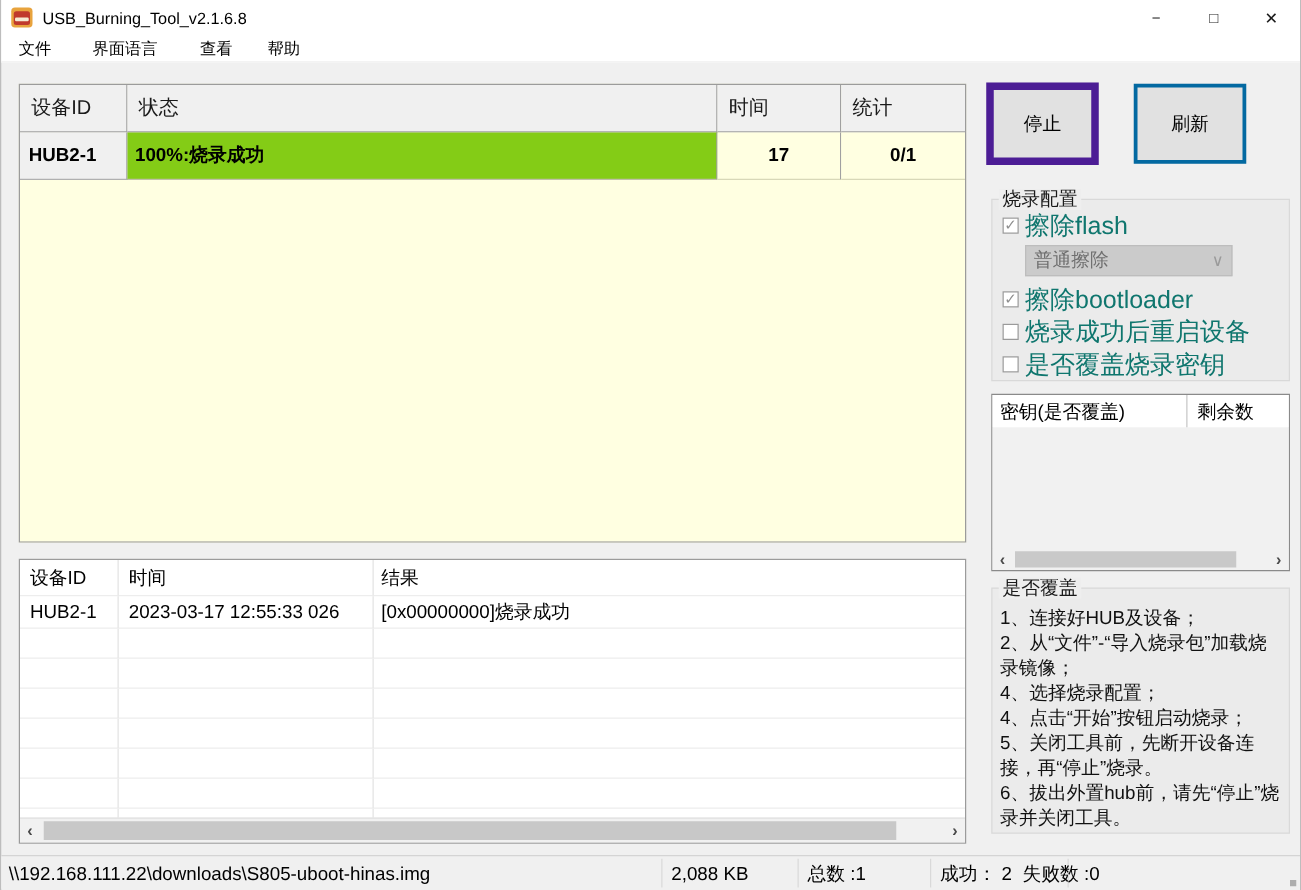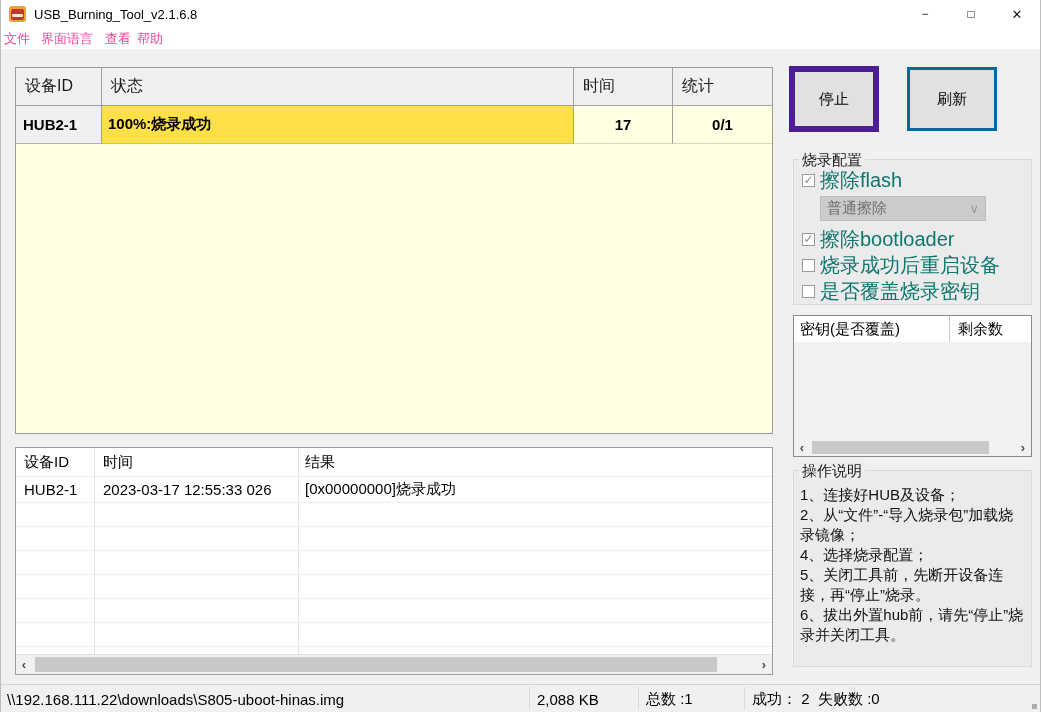--- a/index.html
+++ b/index.html
@@ -12,31 +12,31 @@
   .app-icon { width:17px; height:16px; margin:0 8px 0 8px; background:#e8a33d; border-radius:3px; position:relative; }
   .app-icon .inner { position:absolute; left:2px; right:2px; top:3px; bottom:2px; background:#c0392b; border-radius:2px; }
   .app-icon .stripe { position:absolute; left:3px; right:3px; top:8px; height:3px; background:#f5e9d0; border-radius:1px; }
   .title-text { font-size:13px; color:#000; }
   .win-controls { margin-left:auto; display:flex; height:28px; }
   .win-btn { width:46px; height:28px; display:flex; align-items:center; justify-content:center; font-size:12px; color:#1a1a1a; }
   .win-btn.close { font-size:13px; }
 
   
   .menubar { position:absolute; left:0; top:28px; right:0; height:22px; background:#ffffff; display:flex; align-items:center; border-bottom:1px solid #f0f0f0; }
-  .menu-item { font-size:13px; color:#ec4899; padding:0 3px; height:22px; display:flex; align-items:center;text-align:center; }
+  .menu-item { font-size:13px; color:#000000; padding:0 14px; height:22px; display:flex; align-items:center;text-align:center; }
   .menu-item.lang { margin-left:5px; margin-right:6px; }
 
   
   .device-table { position:absolute; left:14px; top:67px; width:758px; height:367px; background:#ffffe1; border:1px solid #9b9b9b; display:flex; flex-direction:column; }
   .dt-header { display:flex; height:38px; flex:none; }
   .dt-h-cell { background:#f0f0f0; border-right:1px solid #a0a0a0; border-bottom:1px solid #a0a0a0; font-size:16px; color:#1a1a1a; display:flex; align-items:center; padding-left:9px; }
   .dt-h-cell:last-child { border-right:none; }
   .dt-row { display:flex; height:38px; flex:none; font-weight:bold; font-size:15px; }
   .dt-cell-id { width:86px; background:#f0f0f0; border-right:1px solid #a0a0a0; border-bottom:1px solid #b0b0b0; display:flex; align-items:center; padding-left:7px; }
-  .dt-cell-status { width:472px; background:#fde047; border-right:1px solid #a0a0a0; border-bottom:1px solid #bfbfa8; display:flex; align-items:center; padding-left:6px; }
+  .dt-cell-status { width:472px; background:#84cc16; border-right:1px solid #a0a0a0; border-bottom:1px solid #bfbfa8; display:flex; align-items:center; padding-left:6px; }
   .dt-cell-time { width:99px; background:#ffffe1; border-right:1px solid #a0a0a0; border-bottom:1px solid #d8d8b8; display:flex; align-items:center; justify-content:center; }
   .dt-cell-stats { flex:1; background:#ffffe1; border-bottom:1px solid #d8d8b8; display:flex; align-items:center; justify-content:center; }
   .col-id { width:86px; } .col-status { width:472px; } .col-time { width:99px; } .col-stats { flex:1; }
   .dt-body-fill { flex:1; background:#ffffe1; }
 
   
   .btn { position:absolute; background:#e1e1e1; font-size:15px; color:#000; display:flex; align-items:center; justify-content:center; font-family:"Liberation Sans", sans-serif; }
   .btn-stop { left:788px; top:66px; width:90px; height:66px; border:6px solid #4c1d95; }
   .btn-refresh { left:906px; top:67px; width:90px; height:64px; border:3px solid #0369a1; }
 
@@ -166,24 +166,25 @@
     <div class="hscrollbar">
       <div class="hs-arrow">‹</div>
       <div class="hs-track">
           <div class="hs-thumb"></div>
         </div>
       <div class="hs-arrow right">›</div>
     </div>
   </div>
 
   <div class="groupbox instructions">
-    <div class="group-label">操作说明</div>
+    <div class="group-label">是否覆盖</div>
     <div class="instr-line">1、连接好HUB及设备；</div>
     <div class="instr-line">2、从“文件”-“导入烧录包”加载烧录镜像；</div>
     <div class="instr-line">4、选择烧录配置；</div>
+    <div class="instr-line">4、点击“开始”按钮启动烧录；</div>
     <div class="instr-line">5、关闭工具前，先断开设备连接，再“停止”烧录。</div>
     <div class="instr-line">6、拔出外置hub前，请先“停止”烧录并关闭工具。</div>
   </div>
 
   <div class="log-table">
     <div class="lt-header">
       <div class="lt-c1">设备ID</div>
       <div class="lt-c2">时间</div>
       <div class="lt-c3">结果</div>
     </div>

